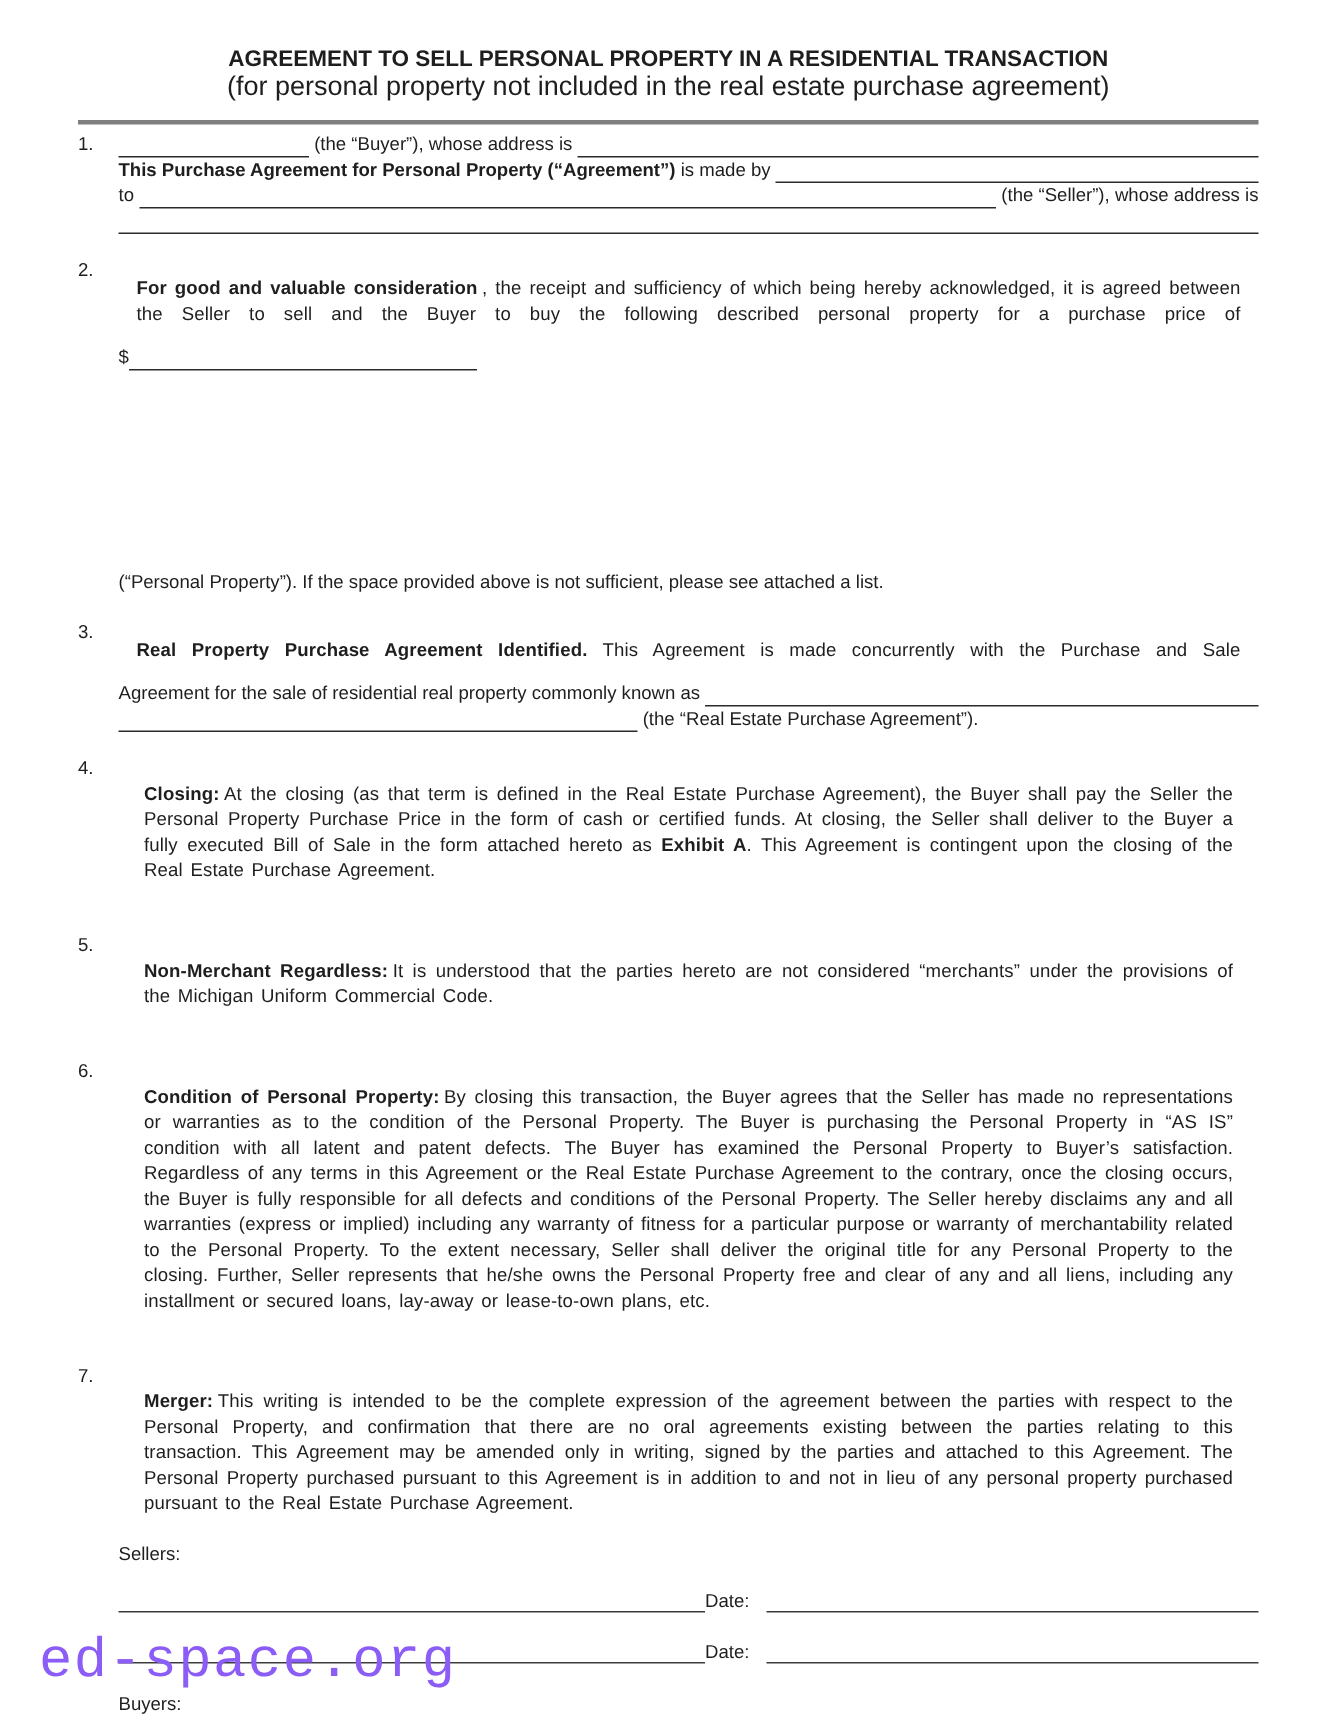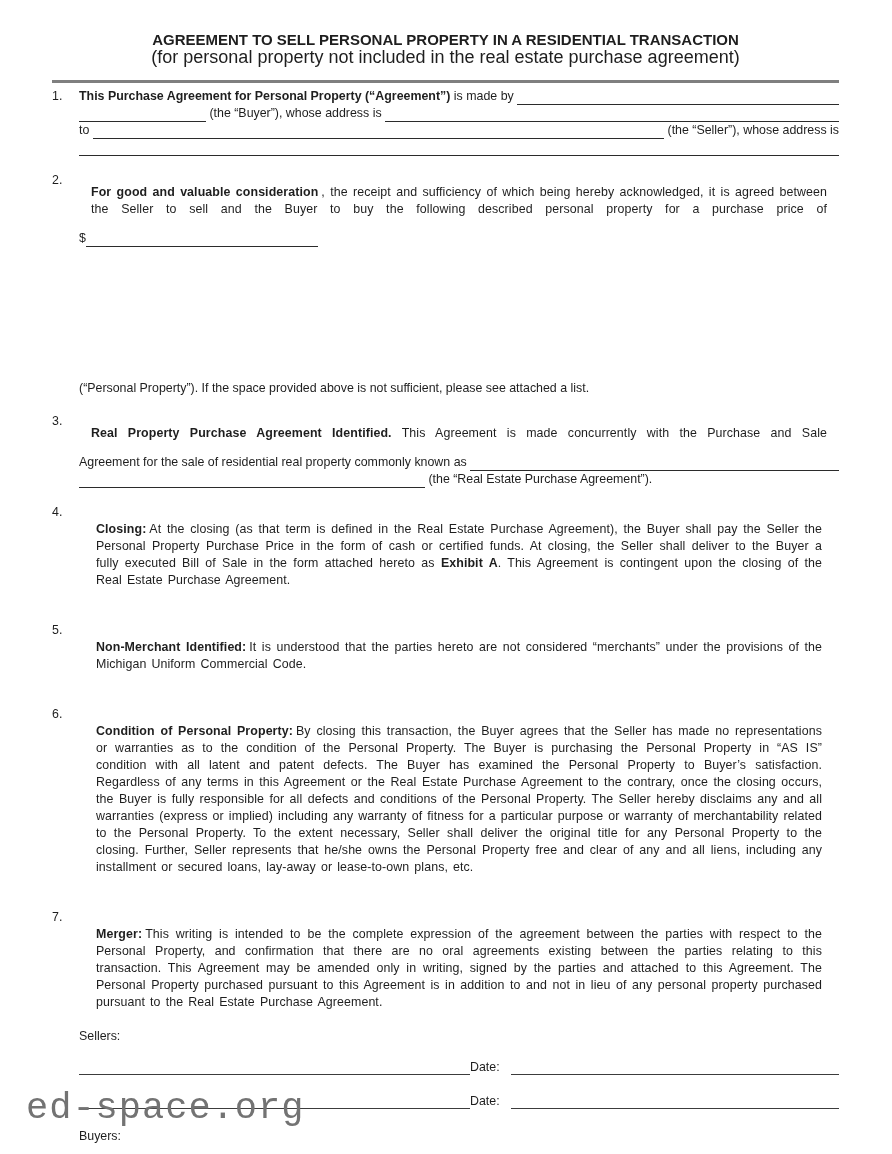--- a/index.html
+++ b/index.html
@@ -41,43 +41,43 @@
   .sigrow { display:flex; align-items:flex-end; height:20px; }
   .sigrow.mt10 { margin-top:10px; }
   .sigrow.mt14 { margin-top:14px; }
   .sig-line { width:391px; border-bottom:1.5px solid #3c3c3c; height:2px; }
   .date-label { white-space:pre; line-height:15px; }
   .date-line { flex:1 1 auto; border-bottom:1.5px solid #3c3c3c; height:2px; margin-left:8px; }
 
   .watermark {
     position:absolute; left:26px; top:1087px;
     font-family:"Liberation Mono", monospace;
-    font-size:37px; color:#737373; letter-spacing:1px;
+    font-size:37px; color:#8b5cf6; letter-spacing:1px;
   }
 </style>
 </head>
 <body>
 
 <div class="page">
 
   <h1 class="title">AGREEMENT TO SELL PERSONAL PROPERTY IN A RESIDENTIAL TRANSACTION</h1>
   <div class="subtitle">(for personal property not included in the real estate purchase agreement)</div>
   <div class="divider"></div>
 
   <section class="sec first">
     <div class="num">1.</div>
     <div class="content">
       <div class="row">
-        <b class="t">This Purchase Agreement for Personal Property (“Agreement”)</b>
-          <span class="t"> is made by </span>
+        <span class="bfix w128"></span>
+          <span class="t"> (the “Buyer”), whose address is </span>
           <span class="fill"></span>
       </div>
       <div class="row">
-        <span class="bfix w128"></span>
-          <span class="t"> (the “Buyer”), whose address is </span>
+        <b class="t">This Purchase Agreement for Personal Property (“Agreement”)</b>
+          <span class="t"> is made by </span>
           <span class="fill"></span>
       </div>
       <div class="row">
         <span class="t">to </span>
           <span class="fill"></span>
           <span class="t"> (the “Seller”), whose address is</span>
       </div>
       <div class="row">
         <span class="fill"></span>
       </div>
@@ -115,21 +115,21 @@
   <section class="sec">
     <div class="num">4.</div>
     <div class="content">
       <p class="just"><b class="lead">Closing:</b><span>At the closing (as that term is defined in the Real Estate Purchase Agreement), the Buyer shall pay the Seller the Personal Property Purchase Price in the form of cash or certified funds.  At closing, the Seller shall deliver to the Buyer a fully executed Bill of Sale in the form attached hereto as </span><b>Exhibit A</b><span>.  This Agreement is contingent upon the closing of the Real Estate Purchase Agreement.</span></p>
     </div>
   </section>
 
   <section class="sec">
     <div class="num">5.</div>
     <div class="content">
-      <p class="just"><b class="lead">Non-Merchant Identified:</b><span>It is understood that the parties hereto are not considered “merchants” under the provisions of the Michigan Uniform Commercial Code.</span></p>
+      <p class="just"><b class="lead">Non-Merchant Regardless:</b><span>It is understood that the parties hereto are not considered “merchants” under the provisions of the Michigan Uniform Commercial Code.</span></p>
     </div>
   </section>
 
   <section class="sec">
     <div class="num">6.</div>
     <div class="content">
       <p class="just"><b class="lead">Condition of Personal Property:</b><span>By closing this transaction, the Buyer agrees that the Seller has made no representations or warranties as to the condition of the Personal Property.  The Buyer is purchasing the Personal Property in “AS IS” condition with all latent and patent defects.  The Buyer has examined the Personal Property to Buyer’s satisfaction.  Regardless of any terms in this Agreement or the Real Estate Purchase Agreement to the contrary, once the closing occurs, the Buyer is fully responsible for all defects and conditions of the Personal Property.  The Seller hereby disclaims any and all warranties (express or implied) including any warranty of fitness for a particular purpose or warranty of merchantability related to the Personal Property. To the extent necessary, Seller shall deliver the original title for any Personal Property to the closing.  Further, Seller represents that he/she owns the Personal Property free and clear of any and all liens, including any installment or secured loans, lay-away or lease-to-own plans, etc.</span></p>
     </div>
   </section>
 

